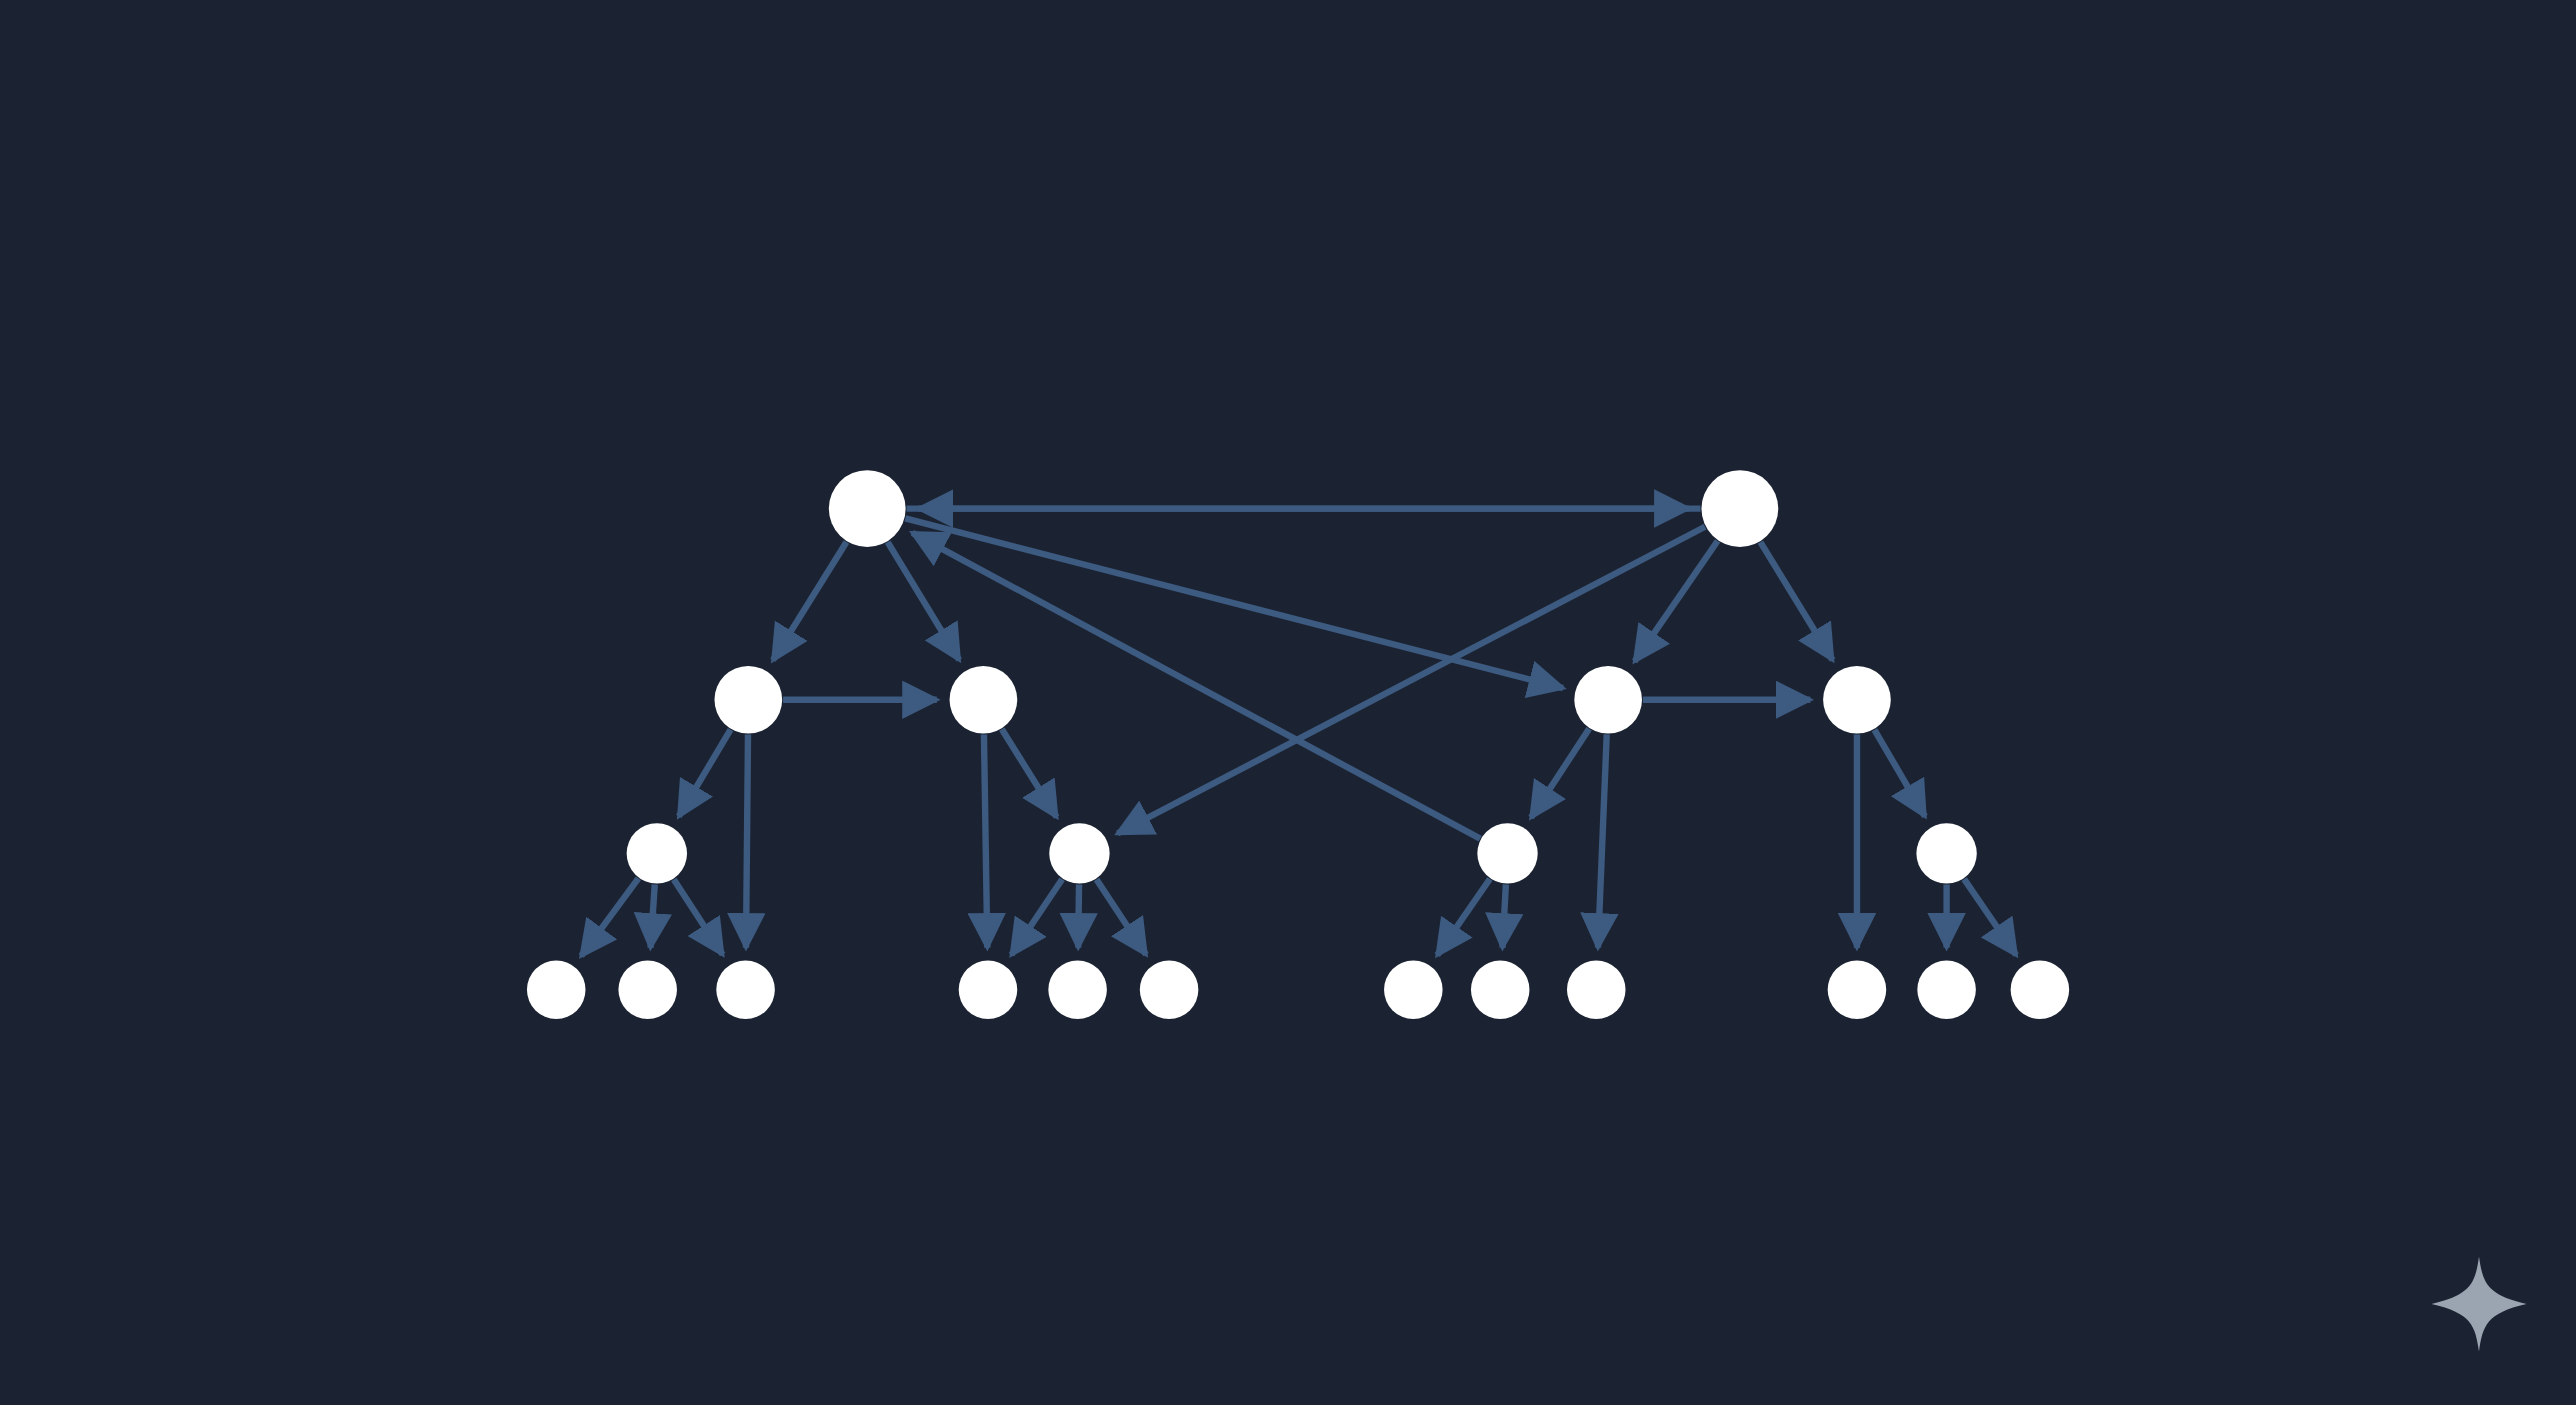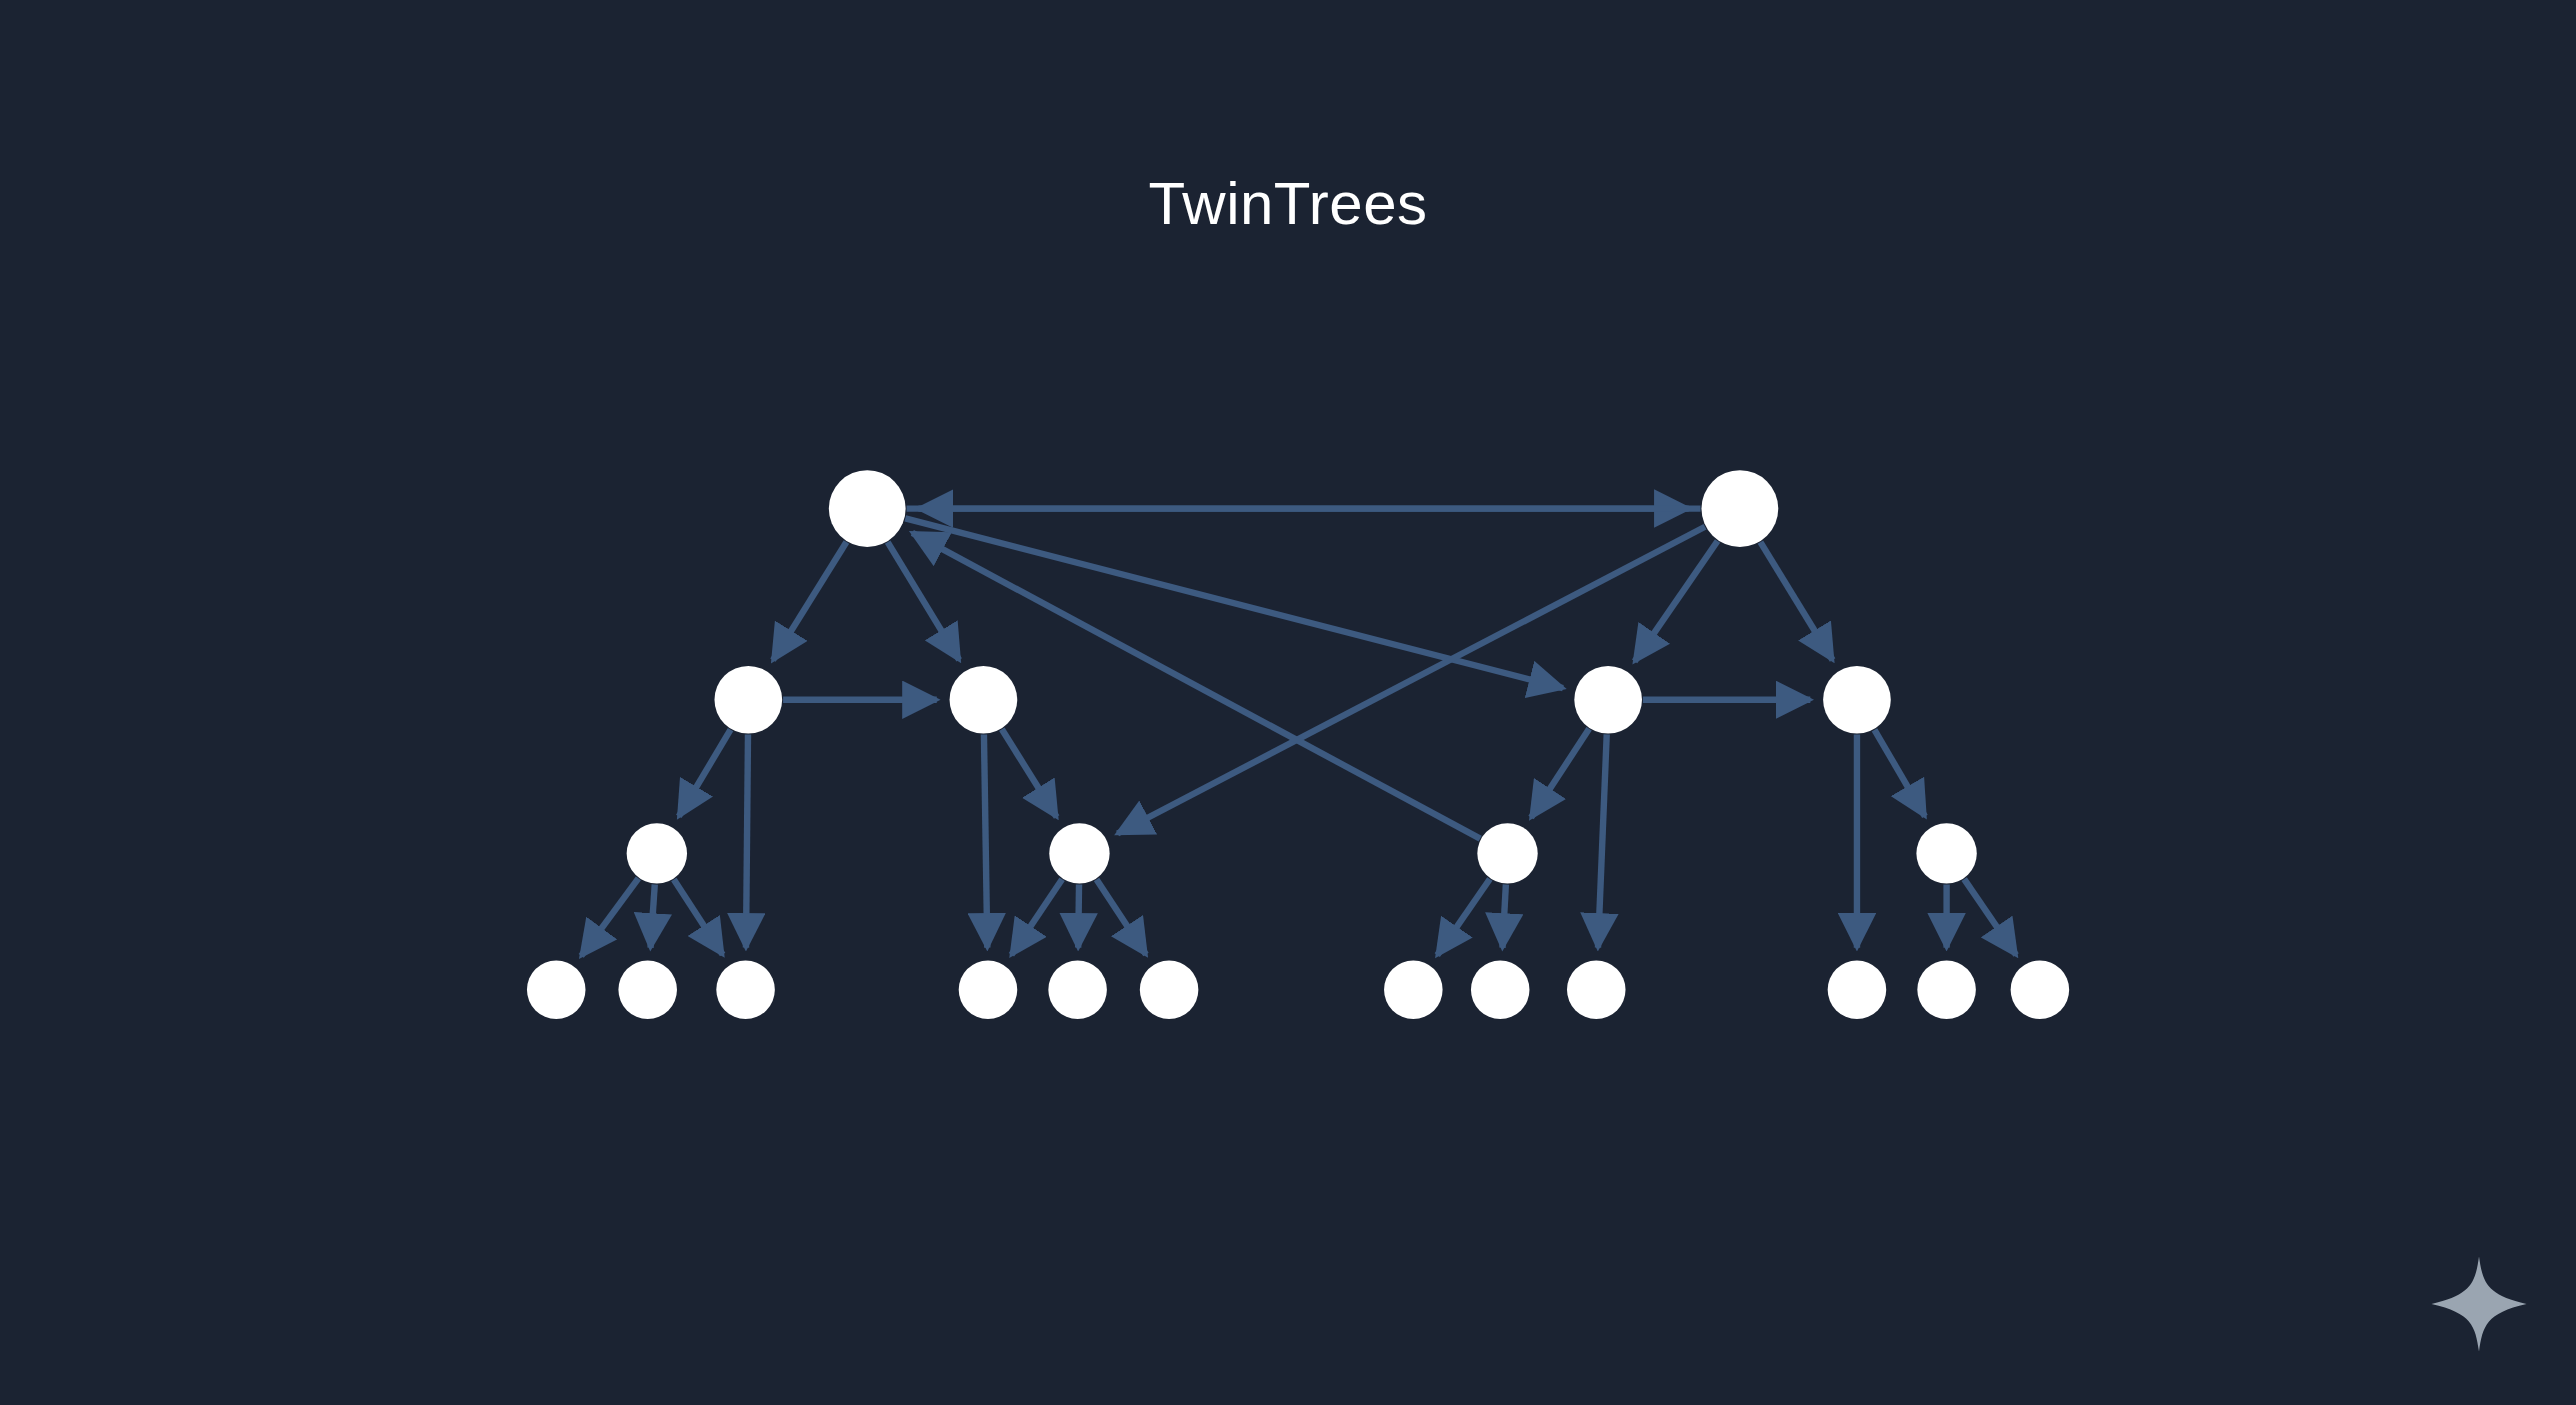--- a/index.html
+++ b/index.html
@@ -49,21 +49,20 @@
     top: 1251px;
     width: 106px;
     height: 106px;
   }
 </style>
 </head>
 <body style="background: rgb(27, 35, 50);">
 
 <div id="stage" style="background: rgb(27, 35, 50);">
 
-  <div id="page-title" style="color: rgb(255, 255, 255);">TwinTrees</div>
 
   <svg id="graph-canvas" viewBox="0 0 2816 1536">
     <defs>
       <marker id="arrow" viewBox="0 0 10 10" refX="9" refY="5" markerWidth="6" markerHeight="6" orient="auto-start-reverse" markerUnits="strokeWidth">
         <path d="M 0 0 L 10 5 L 0 10 z" fill="#3d5a80"></path>
       </marker>
     </defs>
     <g id="edge-layer">
         <line x1="991" y1="556" x2="1846" y2="556" stroke="#3d5a80" stroke-width="7" marker-end="url(#arrow)"></line>
         <line x1="1859" y1="556" x2="1004" y2="556" stroke="#3d5a80" stroke-width="7" marker-end="url(#arrow)"></line>

